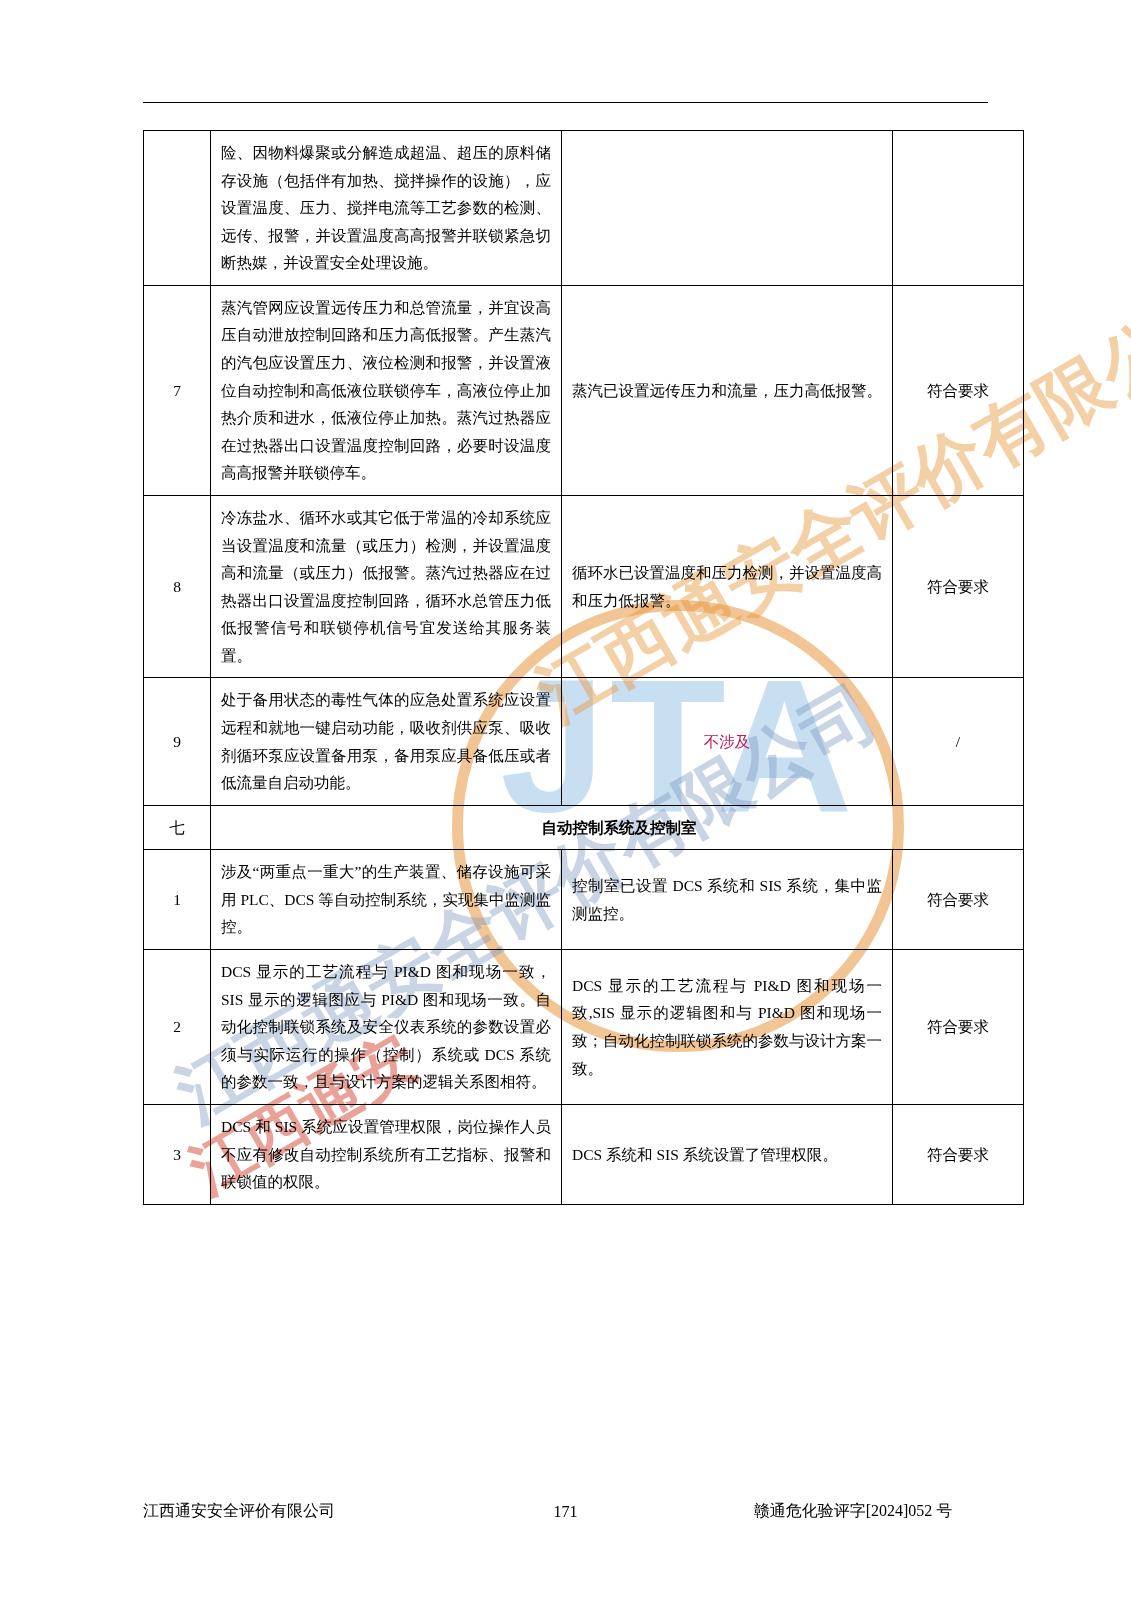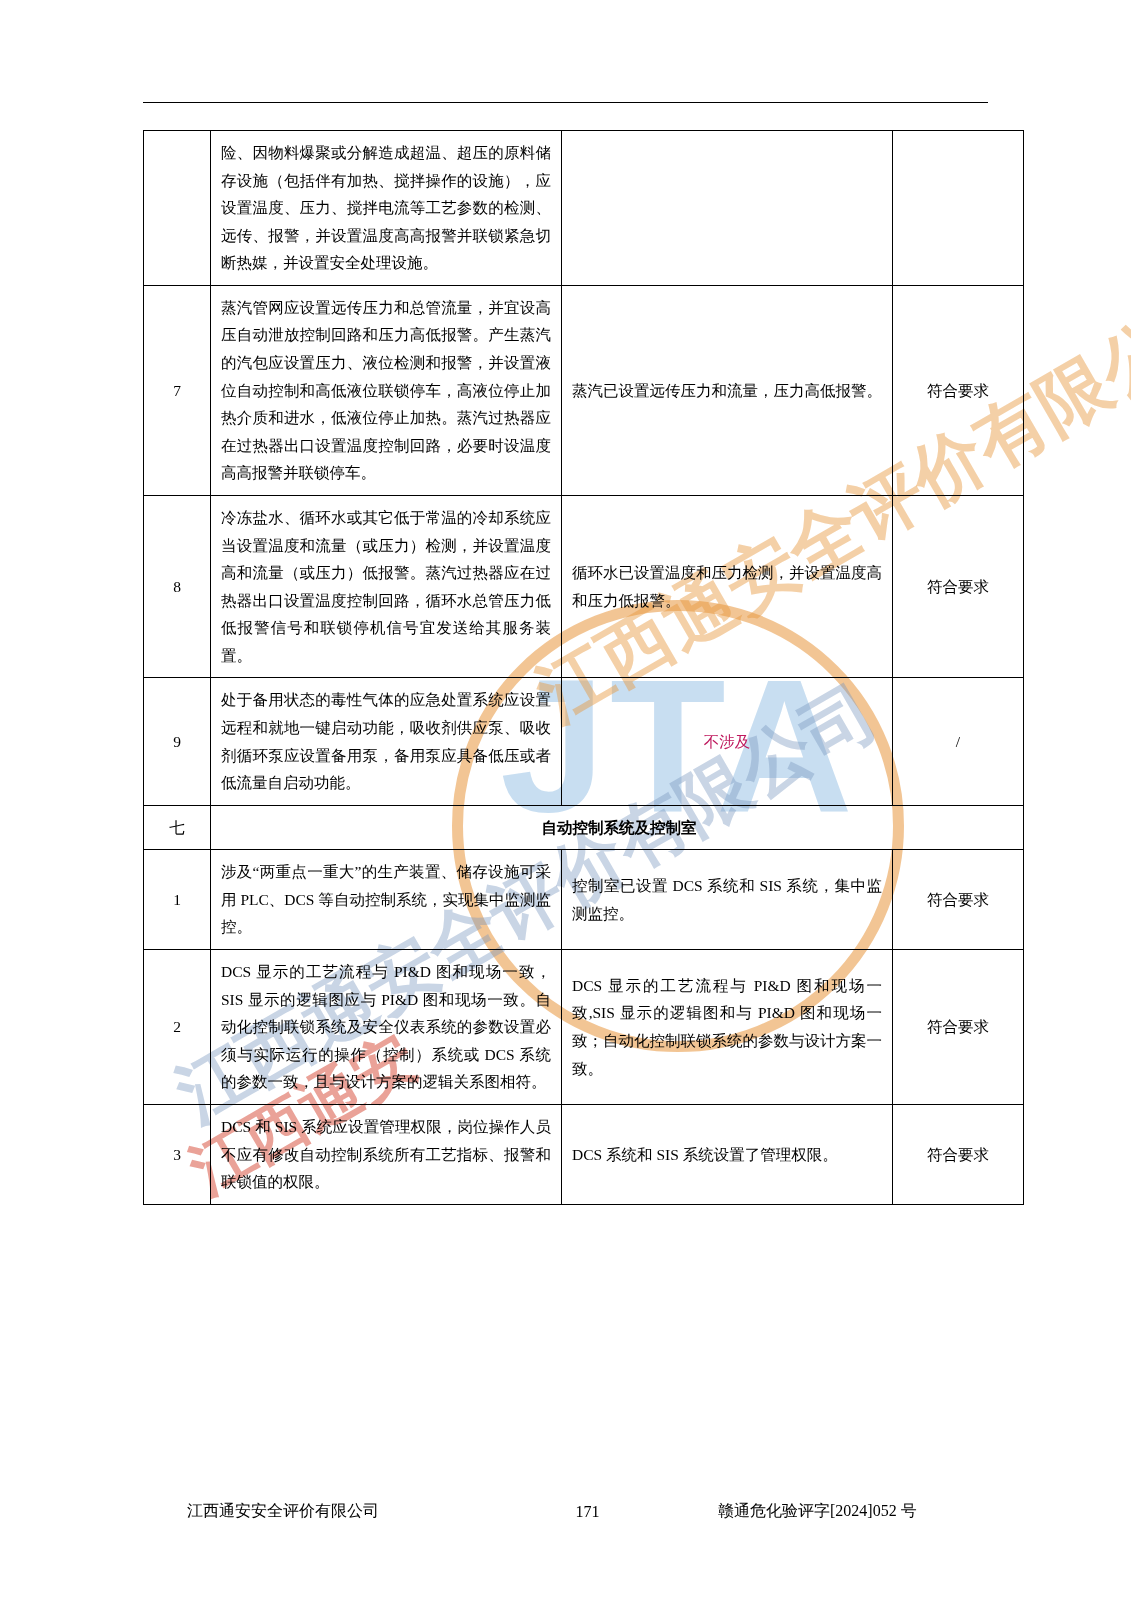--- a/index.html
+++ b/index.html
@@ -155,22 +155,22 @@
     bottom: 78px;
     left: 143px;
     width: 845px;
     display: flex;
     justify-content: space-between;
     align-items: center;
     font-size: 16px;
     font-family: "Liberation Serif", serif;
   }
   .footer-center { flex: 1; text-align: center; }
-  .footer-left { width: 270px; text-align: left; margin-left: 44px; }
-  .footer-right { width: 270px; text-align: left; }
+  .footer-left { width: 270px; text-align: left; }
+  .footer-right { width: 270px; text-align: center; }
 </style>
 </head>
 <body>
 
 <div class="page">
 
   <div class="wm-layer">
     <div class="wm-circle"></div>
     <div class="wm-big-letters">JTA</div>
     <div class="wm-text wm-1">江西通安全评价有限公司</div>

